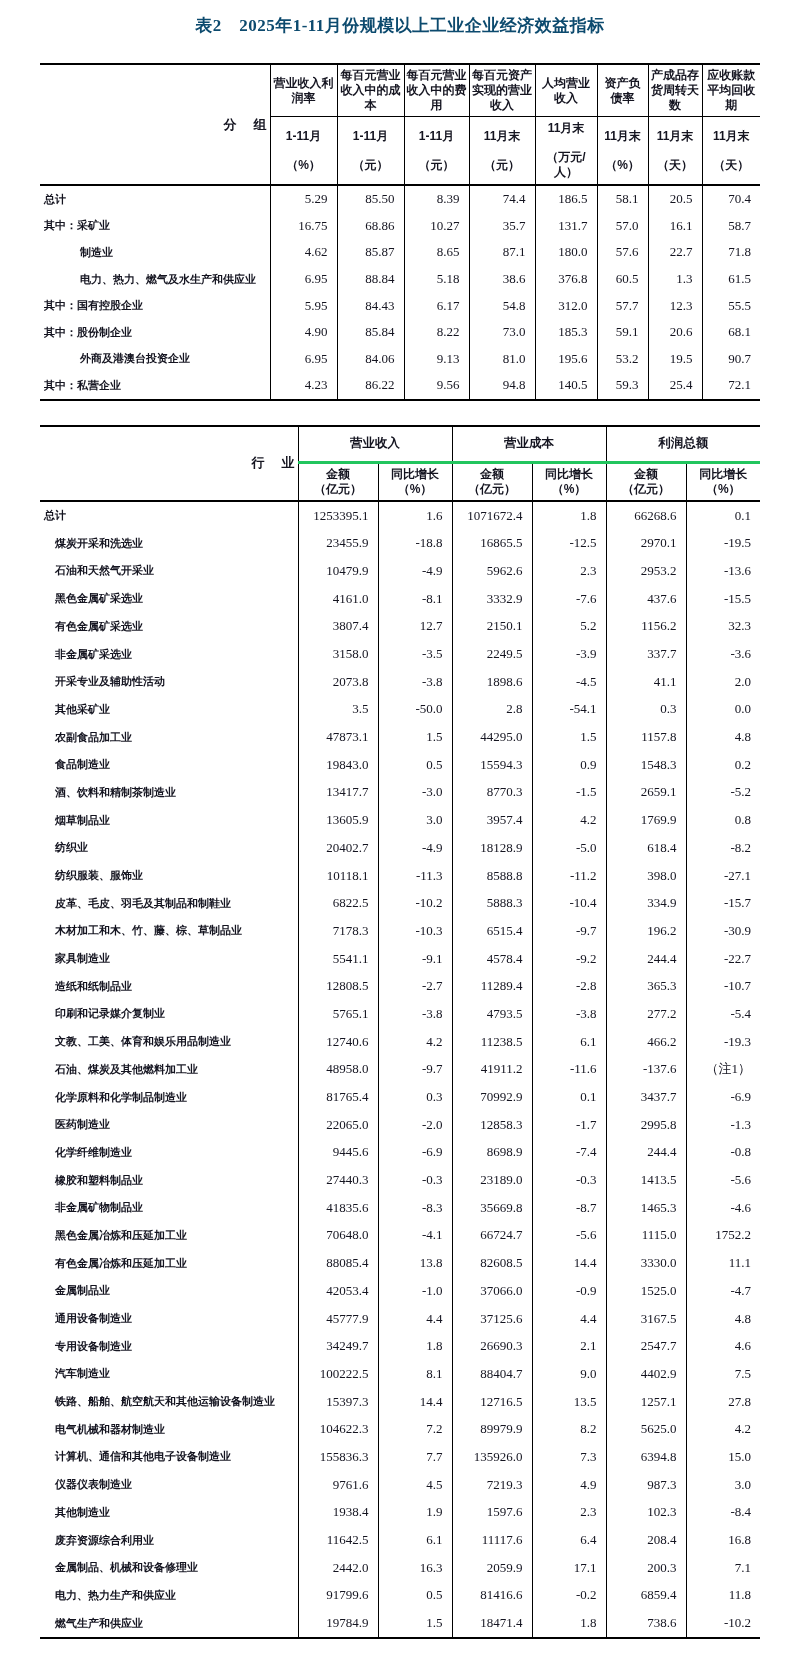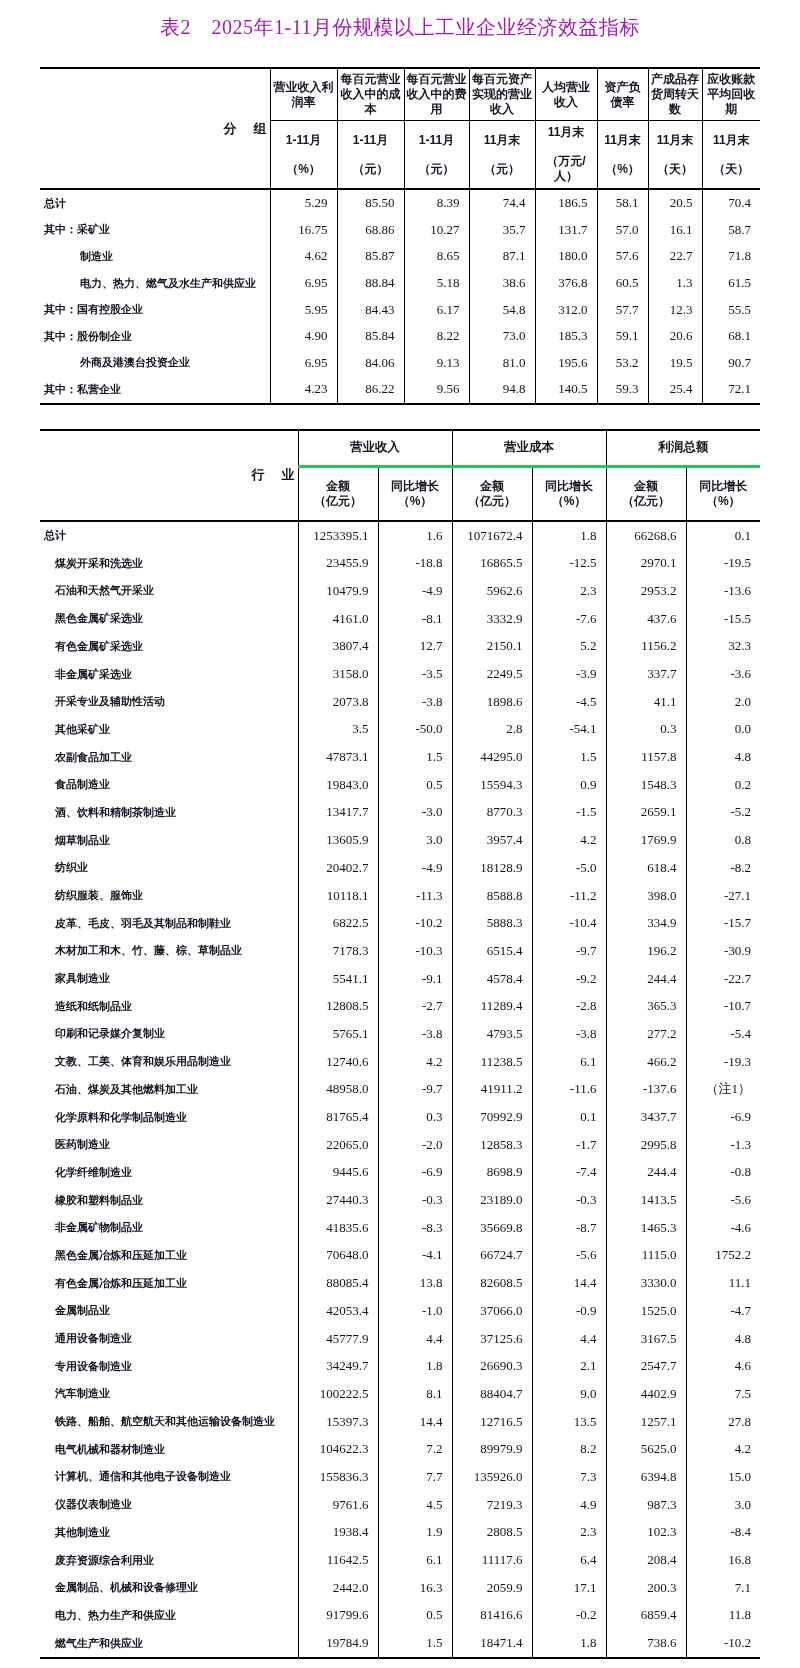--- a/index.html
+++ b/index.html
@@ -2,21 +2,21 @@
 <html><head>
 <meta charset="utf-8">
 <style>
   html,body{margin:0;padding:0;}
   body{
     width:800px;height:1668px;overflow:hidden;background:#ffffff;
     font-family:"Liberation Sans","DejaVu Sans",sans-serif;color:#141420;
   }
   .page{padding:10px 40px 0;}
   .tbl-title{
-    text-align:center;font-weight:normal;font-size:20px;color:#a21caf;
+    text-align:center;font-weight:bold;font-size:17px;color:#0c4a6e;
     font-family:"Liberation Serif","DejaVu Serif",serif;letter-spacing:.5px;
   }
   #title2{margin:4px 0 0;}
   #title3{margin:31px 0 0;}
   table{border-collapse:collapse;table-layout:fixed;width:720px;margin:0 auto;}
   #table2{margin-top:26px;}
   #table3{margin-top:24px;}
   .stat{border-top:2.5px solid #000;border-bottom:2.5px solid #000;}
   .stat td{border-left:1px solid #000;border-right:1px solid #000;}
   .stat td:last-child{border-right:none;}
@@ -31,21 +31,21 @@
   }
   .gname{
     font-weight:bold;font-size:12.5px;text-align:center;vertical-align:middle;
     border-bottom:3px solid #22c55e;height:32px;
   }
   .hdr-sub td{
     border-bottom:2px solid #000;text-align:center;vertical-align:middle;
     font-weight:bold;font-size:12px;
   }
   #table2 .hdr-sub td{height:54px;padding:4px 2px;}
-  #table3 .hdr-sub td{height:32px;padding:10px;}
+  #table3 .hdr-sub td{height:32px;padding:2px;}
   .hdr-sub .p,.hdr-sub .u{line-height:15px;}
   #table2 .hdr-sub .p{margin-bottom:14px;}
   tbody .lbl{
     font-weight:bold;font-size:11px;white-space:nowrap;overflow:hidden;
     text-align:left;padding-left:4px;vertical-align:middle;
   }
   tbody .num{
     font-family:"Liberation Serif","DejaVu Serif",serif;font-size:13px;
     text-align:right;padding-right:9px;vertical-align:middle;white-space:nowrap;
   }
@@ -579,21 +579,21 @@
           <td class="num">4.5</td>
           <td class="num">7219.3</td>
           <td class="num">4.9</td>
           <td class="num">987.3</td>
           <td class="num">3.0</td>
         </tr>
         <tr>
           <td class="lbl ind1">其他制造业</td>
           <td class="num">1938.4</td>
           <td class="num">1.9</td>
-          <td class="num">2808.5</td>
+          <td class="num">1597.6</td>
           <td class="num">2.3</td>
           <td class="num">102.3</td>
           <td class="num">-8.4</td>
         </tr>
         <tr>
           <td class="lbl ind1">废弃资源综合利用业</td>
           <td class="num">11642.5</td>
           <td class="num">6.1</td>
           <td class="num">11117.6</td>
           <td class="num">6.4</td>

